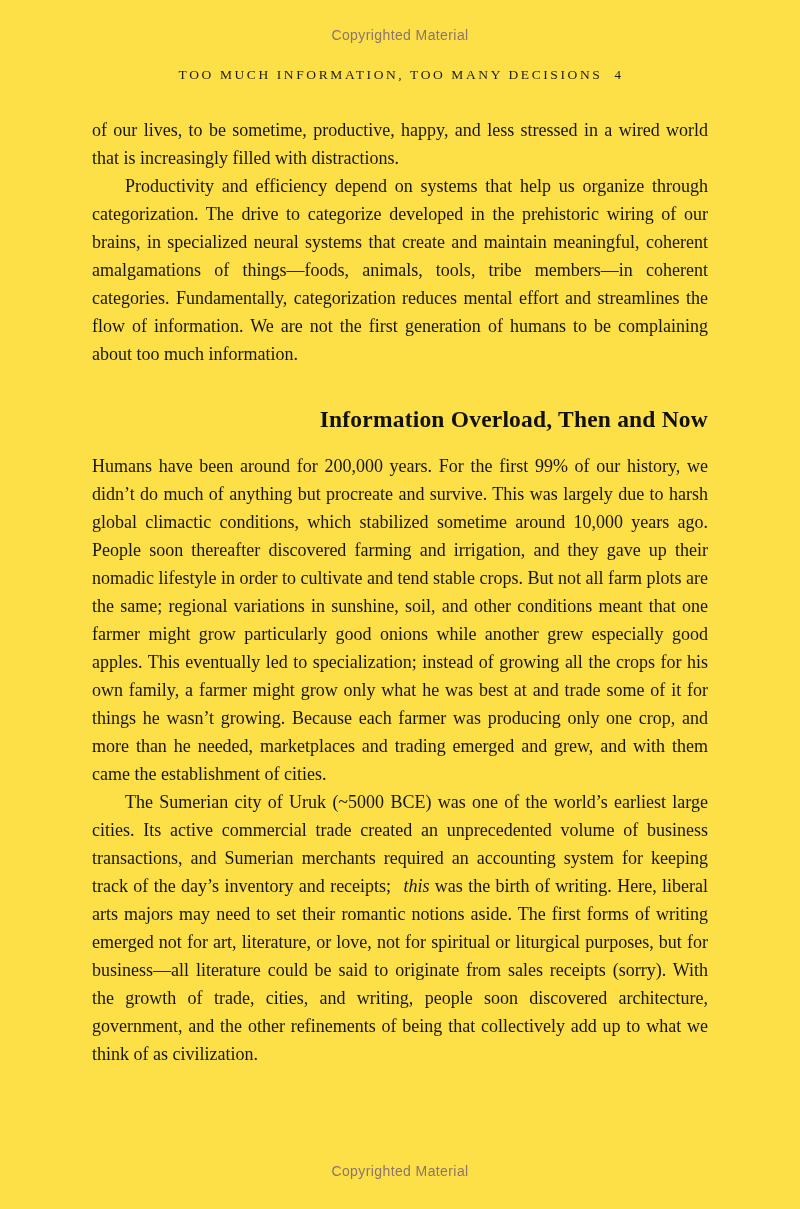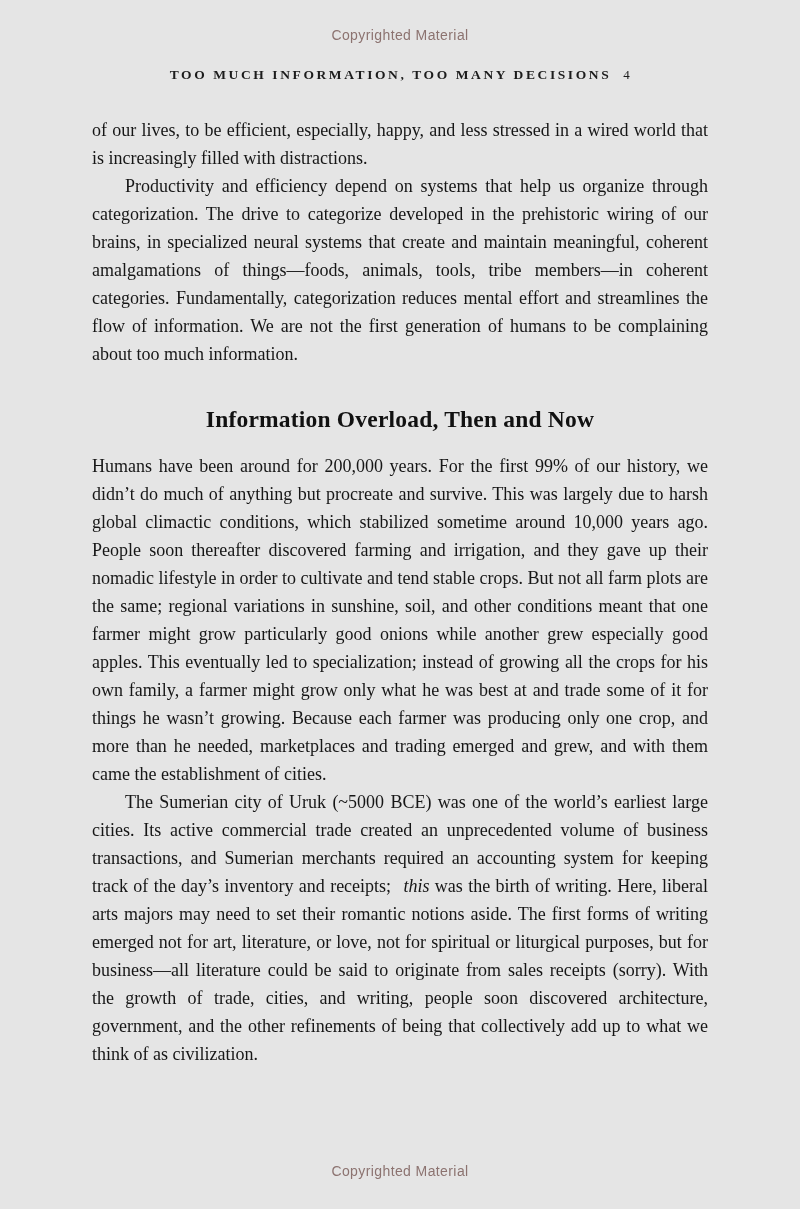--- a/index.html
+++ b/index.html
@@ -4,21 +4,21 @@
 <style>
   html, body {
     margin: 0;
     padding: 0;
     background: #ffffff;
   }
   .page {
     position: relative;
     width: 800px;
     height: 1209px;
-    background: #e5e5e5;
+    background: #fde047;
     font-family: "Liberation Serif", serif;
     color: #161616;
     overflow: hidden;
     box-sizing: border-box;
   }
   .copyright-notice {
     text-align: center;
     font-family: "Liberation Sans", sans-serif;
     font-size: 14px;
     letter-spacing: 0.4px;
@@ -33,21 +33,21 @@
     right: 0;
     bottom: 30px;
   }
   .running-header {
     margin-top: 22px;
     text-align: center;
     color: #1c1c1c;
     white-space: nowrap;
   }
   .running-header .header-title {
-    font-weight: bold;
+    font-weight: normal;
     font-size: 13.5px;
     letter-spacing: 2.6px;
     text-align: center;
   }
   .running-header .page-number {
     font-size: 13px;
     letter-spacing: 0.5px;
     margin-left: 12px;
     font-weight: normal;
   }
@@ -63,21 +63,21 @@
     margin: 0;
   }
   .text-block p.indent {
     text-indent: 33px;
   }
   .section-heading {
     font-size: 23.5px;
     line-height: 30px;
     font-weight: bold;
     margin: 36px 0 18px 0;
-    text-align: center;
+    text-align: right;
     letter-spacing: 0.2px;
     color: #111111;
   }
   em {
     font-style: italic;
     margin-left: 7px;
   }
 </style>
 </head>
 <body>
@@ -85,21 +85,21 @@
 <div class="page">
 
   <div class="copyright-notice copyright-top">Copyrighted Material</div>
 
   <div class="running-header">
     <span class="header-title">TOO MUCH INFORMATION, TOO MANY DECISIONS</span><span class="page-number">4</span>
   </div>
 
   <div class="text-block">
 
-    <p><span>of our lives, to be efficient, especially, happy, and less stressed in a wired world that is increasingly filled with distractions.</span></p>
+    <p><span>of our lives, to be sometime, productive, happy, and less stressed in a wired world that is increasingly filled with distractions.</span></p>
 
     <p class="indent"><span>Productivity and efficiency depend on systems that help us organize through categorization. The drive to categorize developed in the prehistoric wiring of our brains, in specialized neural systems that create and maintain meaningful, coherent amalgamations of things—foods, animals, tools, tribe members—in coherent categories. Fundamentally, categorization reduces mental effort and streamlines the flow of information. We are not the first generation of humans to be complaining about too much information.</span></p>
 
     <h2 class="section-heading">Information Overload, Then and Now</h2>
 
     <p><span>Humans have been around for 200,000 years. For the first 99% of our history, we didn’t do much of anything but procreate and survive. This was largely due to harsh global climactic conditions, which stabilized sometime around 10,000 years ago. People soon thereafter discovered farming and irrigation, and they gave up their nomadic lifestyle in order to cultivate and tend stable crops. But not all farm plots are the same; regional variations in sunshine, soil, and other conditions meant that one farmer might grow particularly good onions while another grew especially good apples. This eventually led to specialization; instead of growing all the crops for his own family, a farmer might grow only what he was best at and trade some of it for things he wasn’t growing. Because each farmer was producing only one crop, and more than he needed, marketplaces and trading emerged and grew, and with them came the establishment of cities.</span></p>
 
     <p class="indent"><span>The Sumerian city of Uruk (~5000 BCE) was one of the world’s earliest large cities. Its active commercial trade created an unprecedented volume of business transactions, and Sumerian merchants required an accounting system for keeping track of the day’s inventory and receipts; </span><em>this</em><span> was the birth of writing. Here, liberal arts majors may need to set their romantic notions aside. The first forms of writing emerged not for art, literature, or love, not for spiritual or liturgical purposes, but for business—all literature could be said to originate from sales receipts (sorry). With the growth of trade, cities, and writing, people soon discovered architecture, government, and the other refinements of being that collectively add up to what we think of as civilization.</span></p>
 
   </div>

